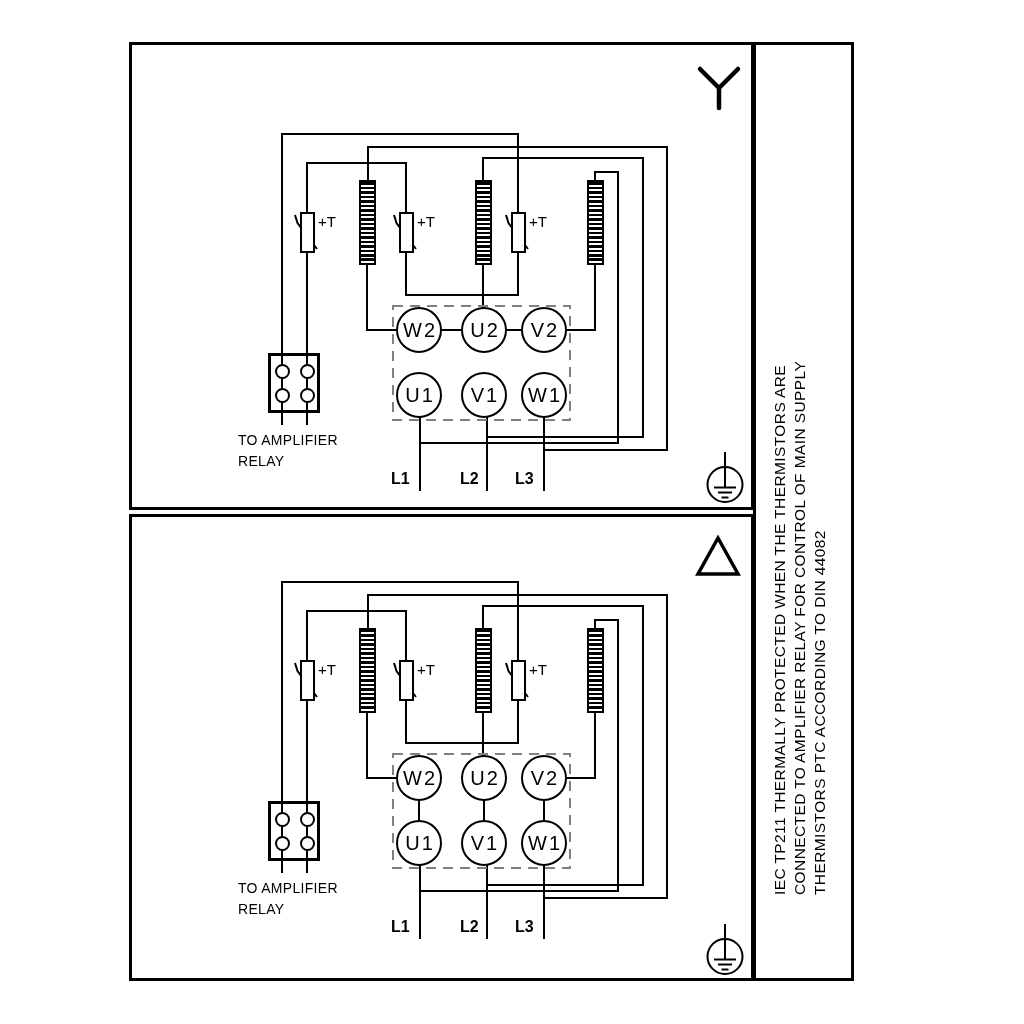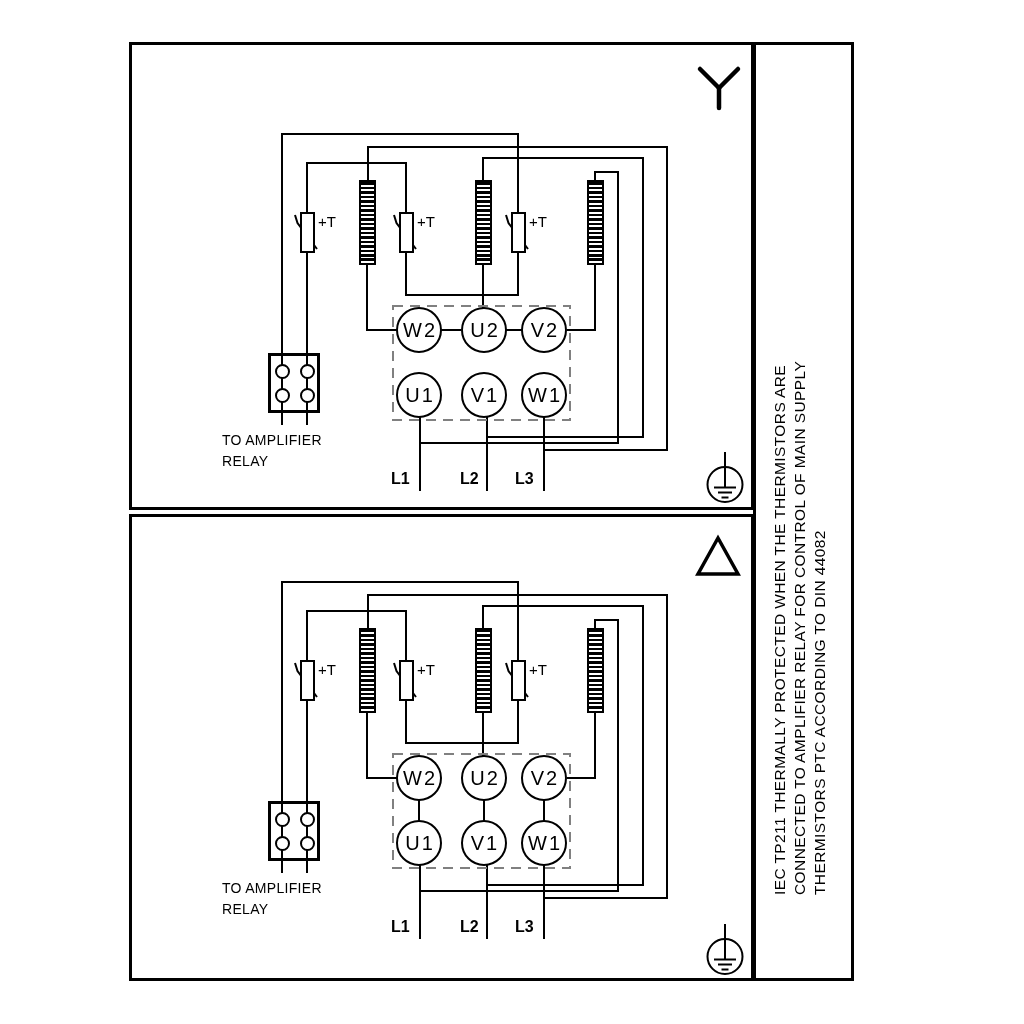--- a/index.html
+++ b/index.html
@@ -21,21 +21,21 @@
   .relay-box{position:absolute;width:52px;height:60px;box-sizing:border-box;border:3px solid #000;z-index:2;background:transparent;}
   .relay-pin{position:absolute;width:15px;height:15px;border-radius:50%;box-sizing:border-box;border:2px solid #000;background:#fff;z-index:3;}
   .term{
     position:absolute;width:46px;height:46px;border-radius:50%;box-sizing:border-box;
     border:2px solid #000;background:#fff;z-index:3;
     display:flex;align-items:center;justify-content:center;
     font-size:20px;letter-spacing:2px;text-indent:2px;font-weight:400;
   }
   .lbl{position:absolute;z-index:4;white-space:nowrap;}
   .supply-lbl{font-size:16px;font-weight:600;}
-  .note-lbl{font-size:14px;letter-spacing:.3px;}
+  .note-lbl{font-size:14px;letter-spacing:.3px;margin-left:16px;}
   .pt-lbl{font-size:15px;}
   .sidenote{
     position:absolute;left:535px;top:600px;width:530px;height:60px;
     transform:rotate(-90deg);transform-origin:50% 50%;
     font-size:15.5px;line-height:20px;letter-spacing:.4px;z-index:4;text-align:left;white-space:nowrap;
   }
   svg.overlay{position:absolute;left:0;top:0;z-index:2;pointer-events:none;}
 </style>
 </head>
 <body>

